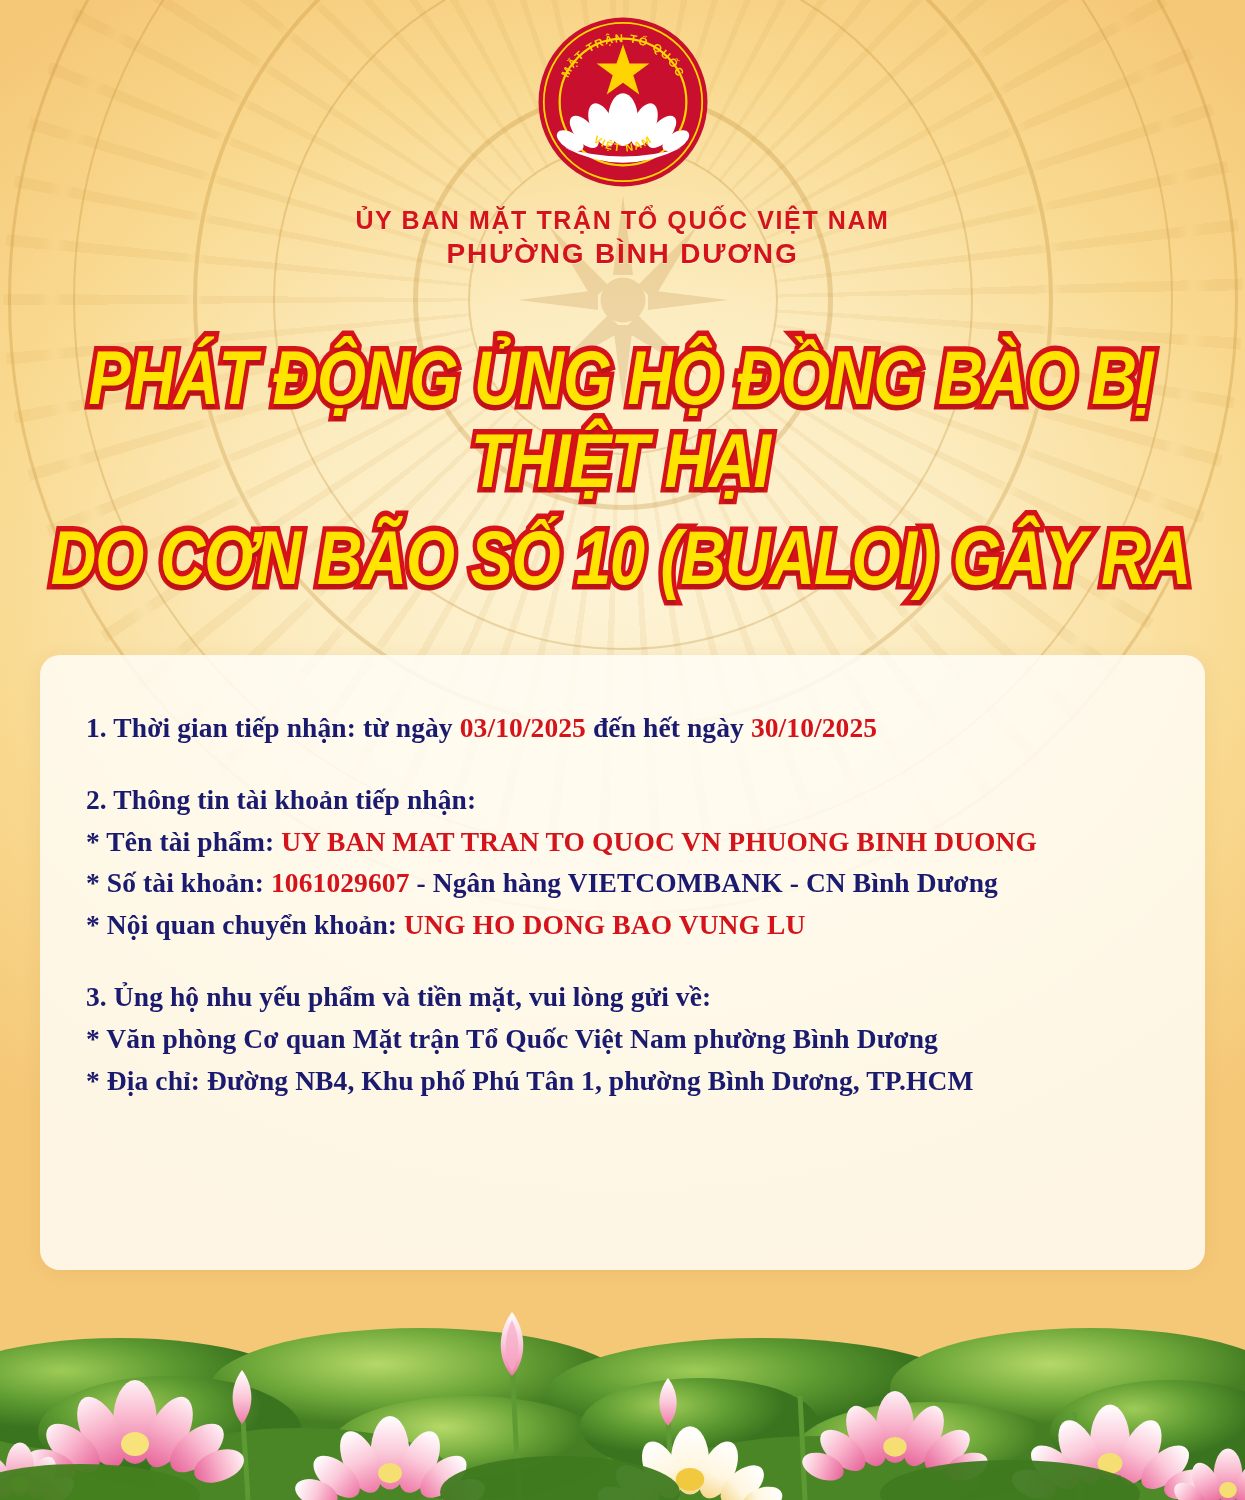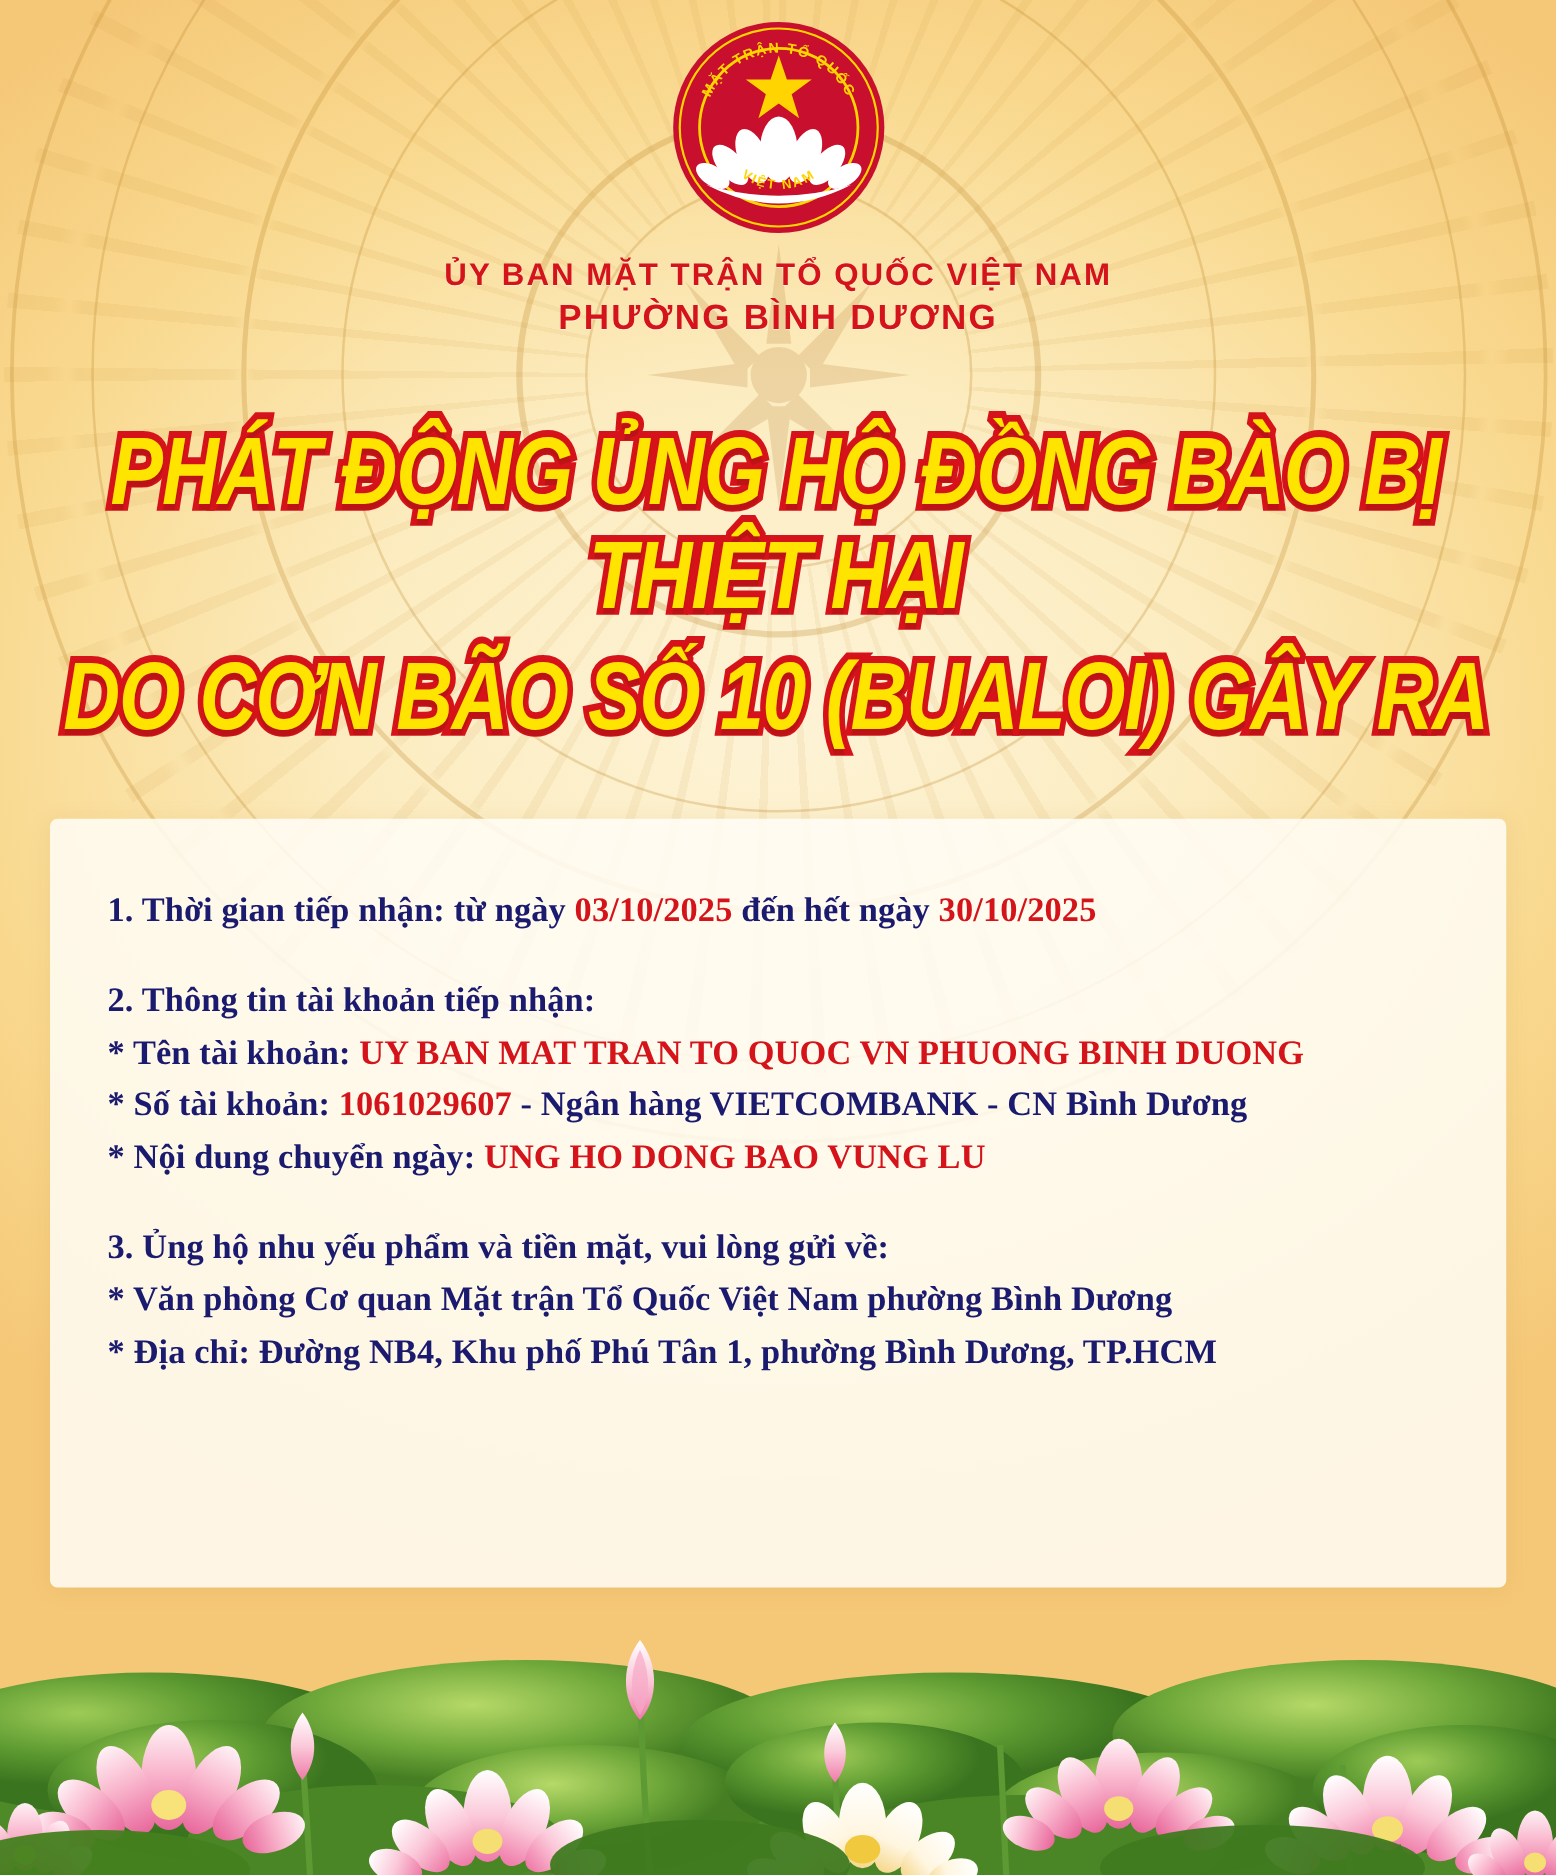--- a/index.html
+++ b/index.html
@@ -124,21 +124,21 @@
   .title-line.l2 { margin-top: 44px; font-size: 63px; }
 
   
   .card {
     position: absolute;
     left: 40px;
     top: 655px;
     width: 1165px;
     height: 615px;
     background: rgba(255,253,246,.86);
-    border-radius: 6px;
+    border-radius: 20px;
     box-shadow: 0 2px 18px rgba(170,120,40,.12);
     padding: 52px 46px 10px 46px;
     z-index: 5;
   }
 
   .row {
     color: #1a1a6e;
     font-size: 27.5px;
     line-height: 1.52;
     font-weight: bold;
@@ -243,29 +243,29 @@
 
     <div class="row section">
       <span>1. Thời gian tiếp nhận: từ ngày </span><span class="red">03/10/2025</span><span> đến hết ngày </span><span class="red">30/10/2025</span>
     </div>
 
     <div class="gap"></div>
 
     <div class="row">2. Thông tin tài khoản tiếp nhận:</div>
 
     <div class="row">
-      <span>* Tên tài khoản: </span><span class="red">UY BAN MAT TRAN TO QUOC VN PHUONG BINH DUONG</span>
+      <span>* Tên tài phẩm: </span><span class="red">UY BAN MAT TRAN TO QUOC VN PHUONG BINH DUONG</span>
     </div>
 
     <div class="row">
       <span>* Số tài khoản: </span><span class="red">1061029607</span><span> - Ngân hàng VIETCOMBANK - CN Bình Dương</span>
     </div>
 
     <div class="row">
-      <span>* Nội dung chuyển ngày: </span><span class="red">UNG HO DONG BAO VUNG LU</span>
+      <span>* Nội quan chuyển khoản: </span><span class="red">UNG HO DONG BAO VUNG LU</span>
     </div>
 
     <div class="gap"></div>
 
     <div class="row">3. Ủng hộ nhu yếu phẩm và tiền mặt, vui lòng gửi về:</div>
     <div class="row">* Văn phòng Cơ quan Mặt trận Tổ Quốc Việt Nam phường Bình Dương</div>
     <div class="row">* Địa chỉ: Đường NB4, Khu phố Phú Tân 1, phường Bình Dương, TP.HCM</div>
   </div>
 
   <div class="lotus-band">

